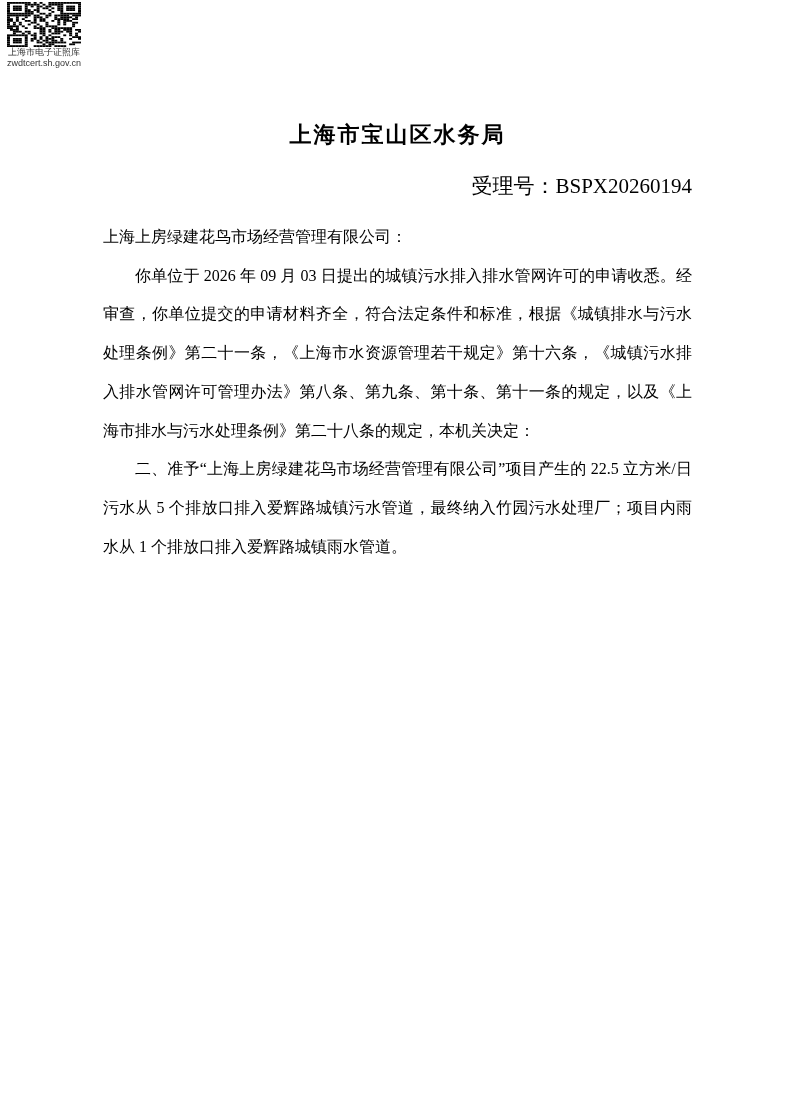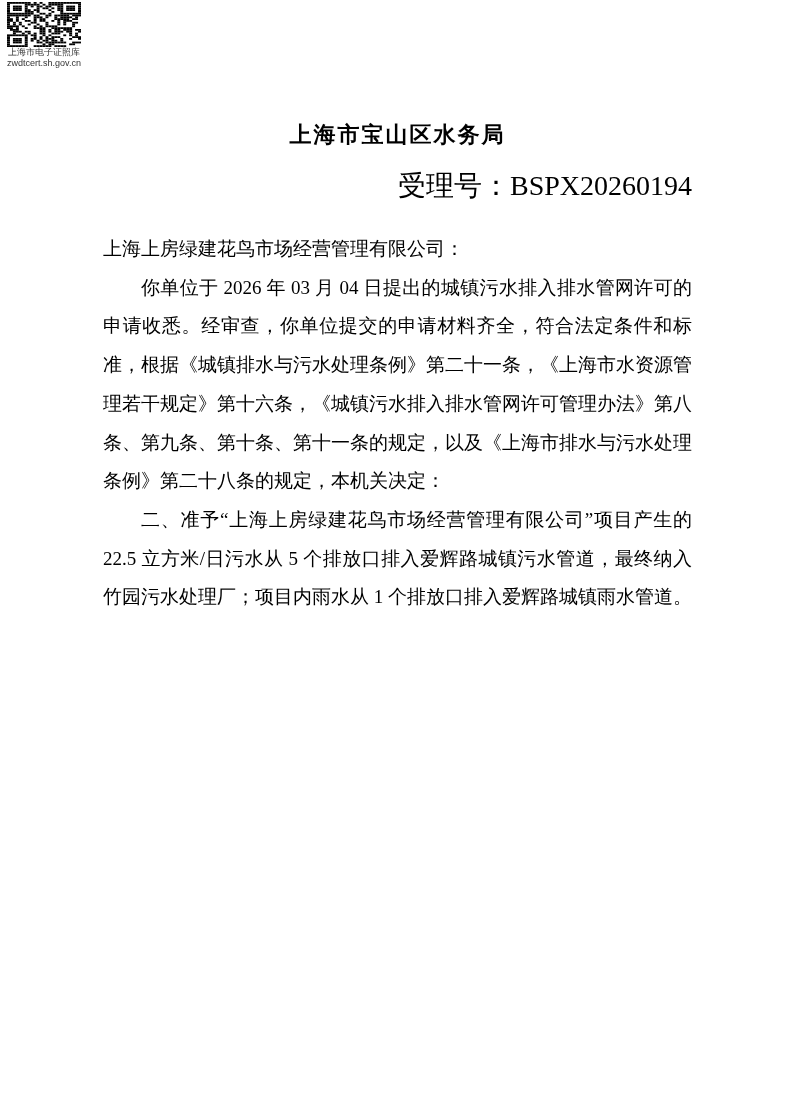--- a/index.html
+++ b/index.html
@@ -57,26 +57,26 @@
     margin: 28px 0 0 0;
     text-align: center;
     font-size: 30px;
     line-height: 34px;
     font-weight: bold;
     letter-spacing: 3px;
   }
   .case-number {
     margin-top: 22px;
     text-align: right;
-    font-size: 28px;
+    font-size: 21px;
     line-height: 24px;
   }
   .doc-body {
-    margin-top: 32px;
-    font-size: 19px;
+    margin-top: 20px;
+    font-size: 16px;
     line-height: 38.7px;
     text-align: justify;
     text-justify: inter-ideograph;
     font-family: Liberation Serif, serif;
   }
   .doc-body p {
     margin: 0;
     text-indent: 2em;
   }
   .doc-body p.salutation {
@@ -439,18 +439,18 @@
     <div class="qr-caption">上海市电子证照库</div>
     <div class="qr-caption">zwdtcert.sh.gov.cn</div>
   </div>
 
   <div class="content">
     <h1 class="doc-title-1">上海市宝山区水务局</h1>
     <div class="case-number">受理号：BSPX20260194</div>
 
     <div class="doc-body">
       <p class="salutation">上海上房绿建花鸟市场经营管理有限公司：</p>
-      <p>你单位于 2026 年 03 月 04 日提出的城镇污水排入排水管网许可的申请收悉。经审查，你单位提交的申请材料齐全，符合法定条件和标准，根据《城镇排水与污水处理条例》第二十一条，《上海市水资源管理若干规定》第十六条，《城镇污水排入排水管网许可管理办法》第八条、第九条、第十条、第十一条的规定，以及《上海市排水与污水处理条例》第二十八条的规定，本机关决定：</p>
+      <p>你单位于 2026 年 09 月 03 日提出的城镇污水排入排水管网许可的申请收悉。经审查，你单位提交的申请材料齐全，符合法定条件和标准，根据《城镇排水与污水处理条例》第二十一条，《上海市水资源管理若干规定》第十六条，《城镇污水排入排水管网许可管理办法》第八条、第九条、第十条、第十一条的规定，以及《上海市排水与污水处理条例》第二十八条的规定，本机关决定：</p>
       <p>二、准予“上海上房绿建花鸟市场经营管理有限公司”项目产生的 22.5 立方米/日污水从 5 个排放口排入爱辉路城镇污水管道，最终纳入竹园污水处理厂；项目内雨水从 1 个排放口排入爱辉路城镇雨水管道。</p>
     </div>
   </div>
 
 </div>
 
 </body></html>

